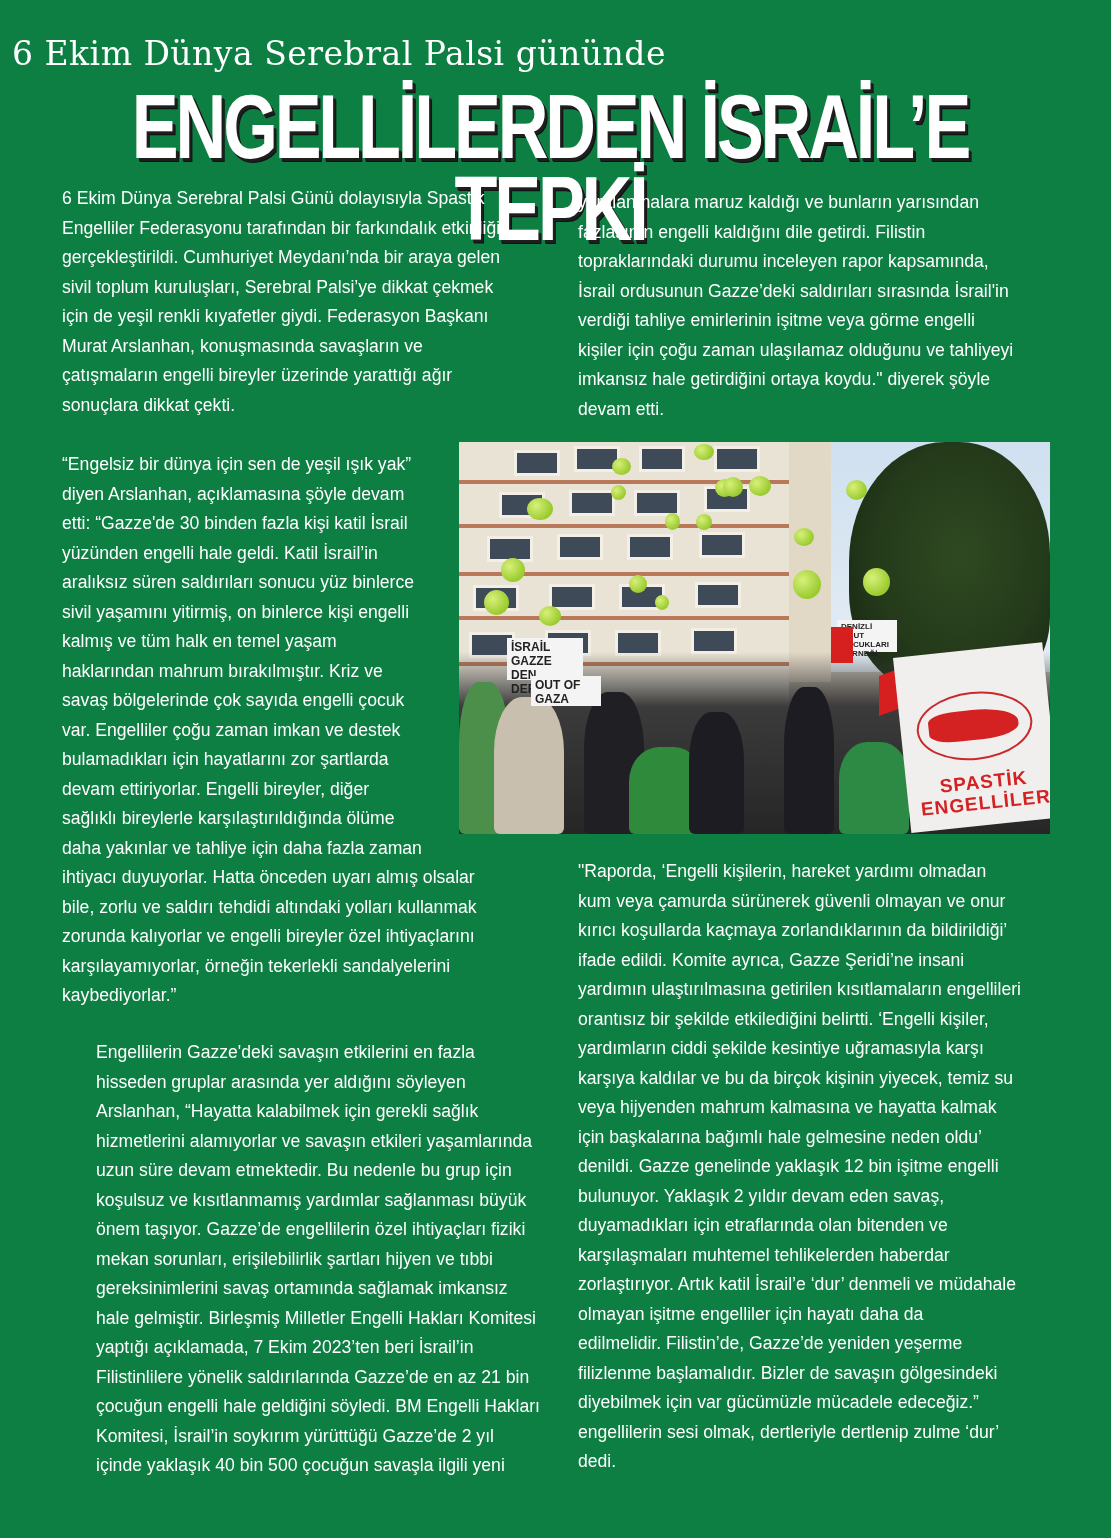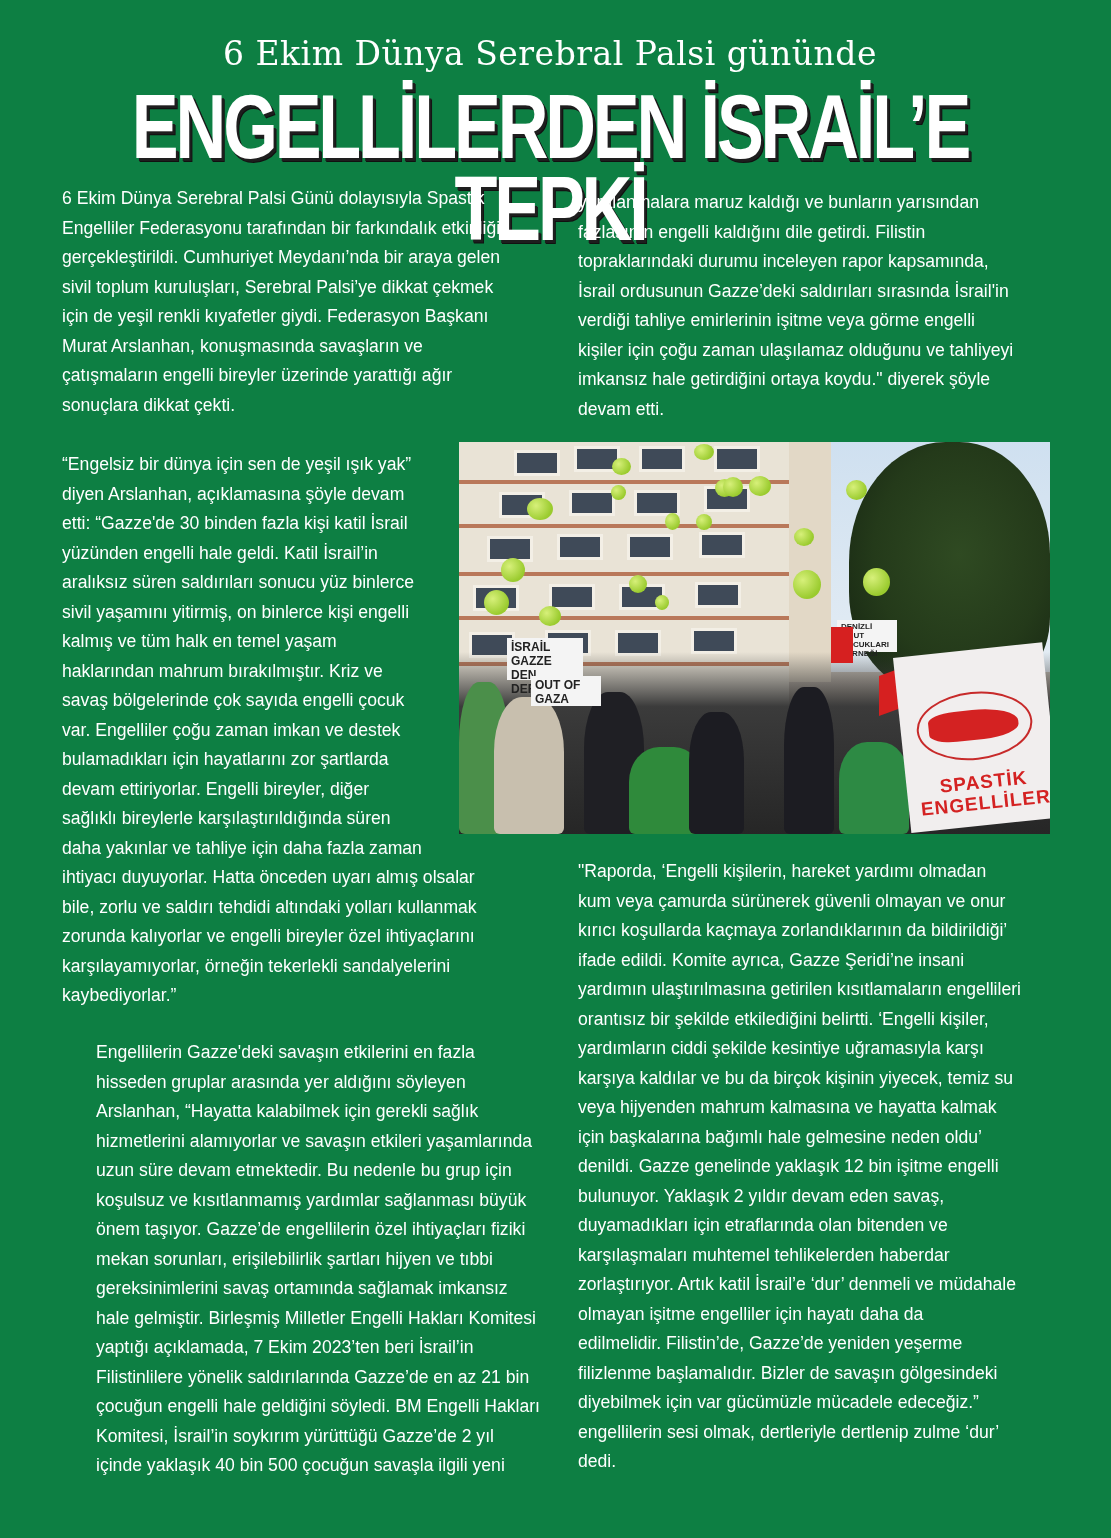--- a/index.html
+++ b/index.html
@@ -6,24 +6,24 @@
   body {
     width: 1111px; height: 1538px;
     background: #0d7f43;
     position: relative;
     overflow: hidden;
     color: #ffffff;
     font-family: "Liberation Sans", "DejaVu Sans", sans-serif;
   }
   .kicker {
     position: absolute; left: 0; top: 34px; width: 1100px;
-    text-align: center;
     font-family: "DejaVu Serif", "Liberation Serif", serif;
     font-size: 33px; letter-spacing: 0.5px;
     color: #ffffff;
+    padding-left: 12px;
   }
   .headline {
     position: absolute; left: 0; top: 86px; width: 1100px;
     text-align: center;
     font-family: "Liberation Sans", "DejaVu Sans", sans-serif;
     font-weight: bold;
     font-size: 90px; line-height: 82px;
     letter-spacing: -4px;
     color: #ffffff;
     transform: scaleX(0.78);
@@ -106,21 +106,21 @@
   <span class="line">etti: “Gazze'de 30 binden fazla kişi katil İsrail</span>
   <span class="line">yüzünden engelli hale geldi. Katil İsrail’in</span>
   <span class="line">aralıksız süren saldırıları sonucu yüz binlerce</span>
   <span class="line">sivil yaşamını yitirmiş, on binlerce kişi engelli</span>
   <span class="line">kalmış ve tüm halk en temel yaşam</span>
   <span class="line">haklarından mahrum bırakılmıştır. Kriz ve</span>
   <span class="line">savaş bölgelerinde çok sayıda engelli çocuk</span>
   <span class="line">var. Engelliler çoğu zaman imkan ve destek</span>
   <span class="line">bulamadıkları için hayatlarını zor şartlarda</span>
   <span class="line">devam ettiriyorlar. Engelli bireyler, diğer</span>
-  <span class="line">sağlıklı bireylerle karşılaştırıldığında süren</span>
+  <span class="line">sağlıklı bireylerle karşılaştırıldığında ölüme</span>
   <span class="line">daha yakınlar ve tahliye için daha fazla zaman</span>
   <span class="line">ihtiyacı duyuyorlar. Hatta önceden uyarı almış olsalar</span>
   <span class="line">bile, zorlu ve saldırı tehdidi altındaki yolları kullanmak</span>
   <span class="line">zorunda kalıyorlar ve engelli bireyler özel ihtiyaçlarını</span>
   <span class="line">karşılayamıyorlar, örneğin tekerlekli sandalyelerini</span>
   <span class="line">kaybediyorlar.”</span>
 </div>
 
 <div class="photo">
   <div class="sky"></div>

